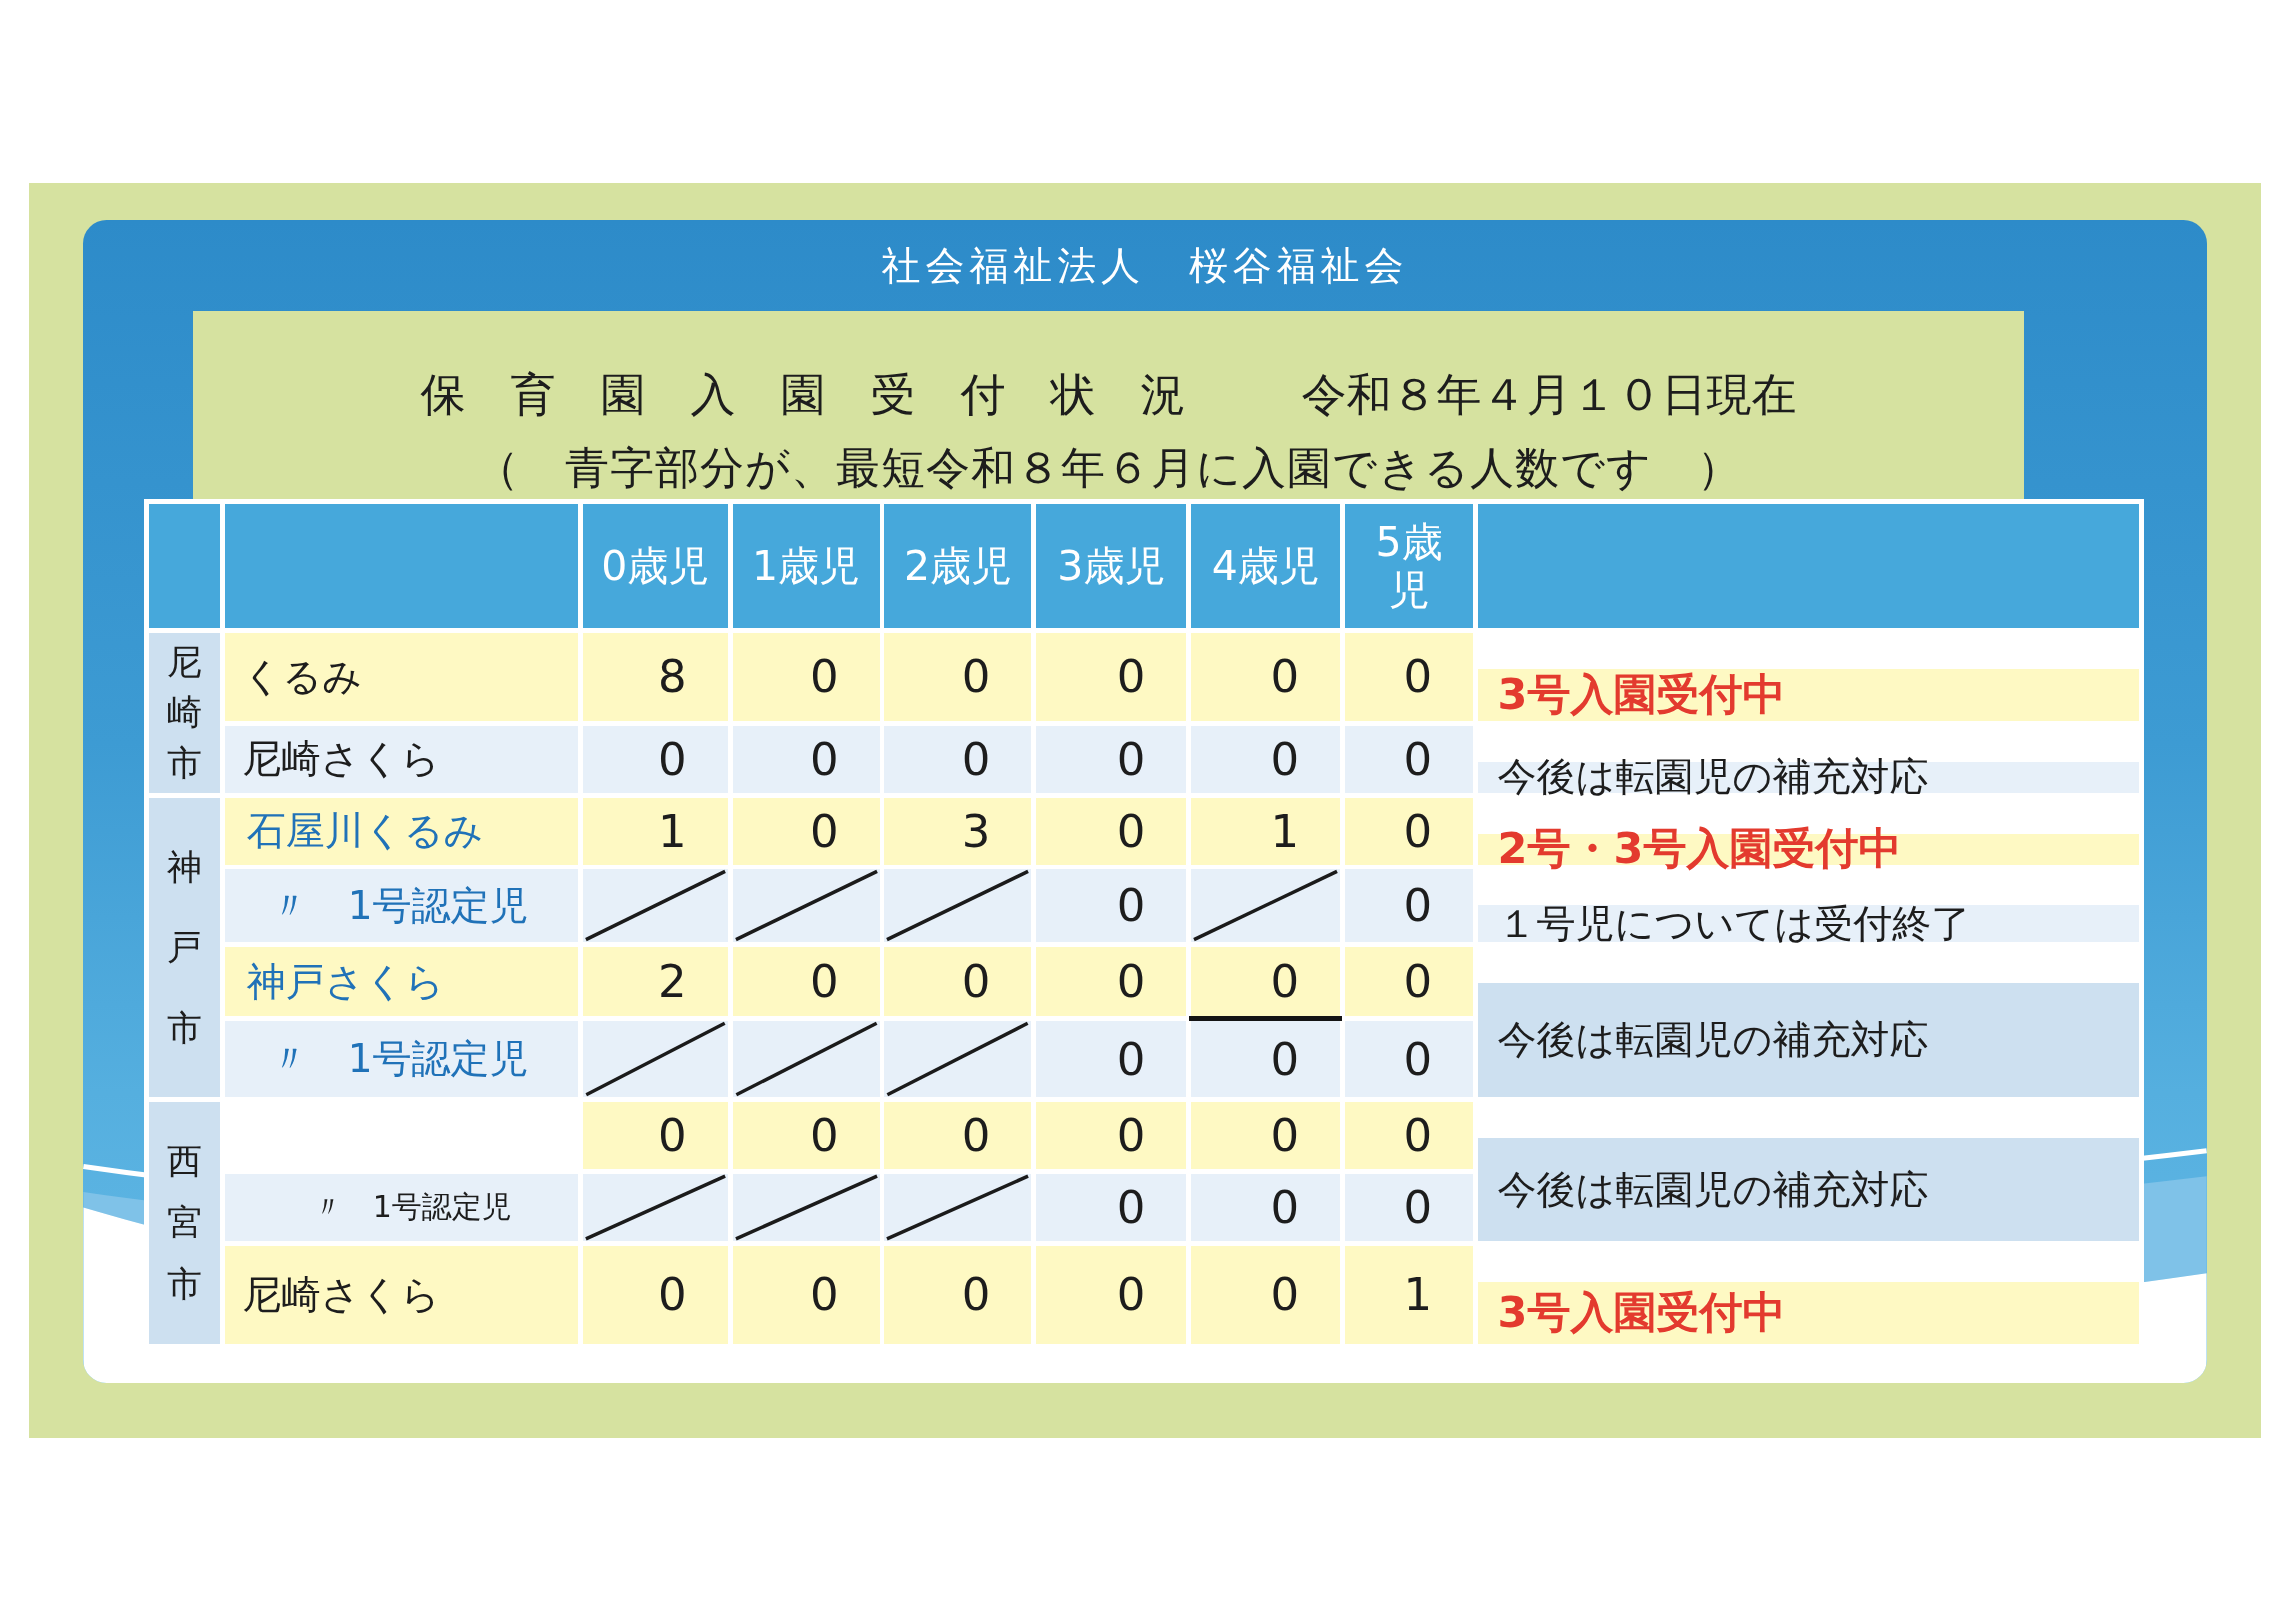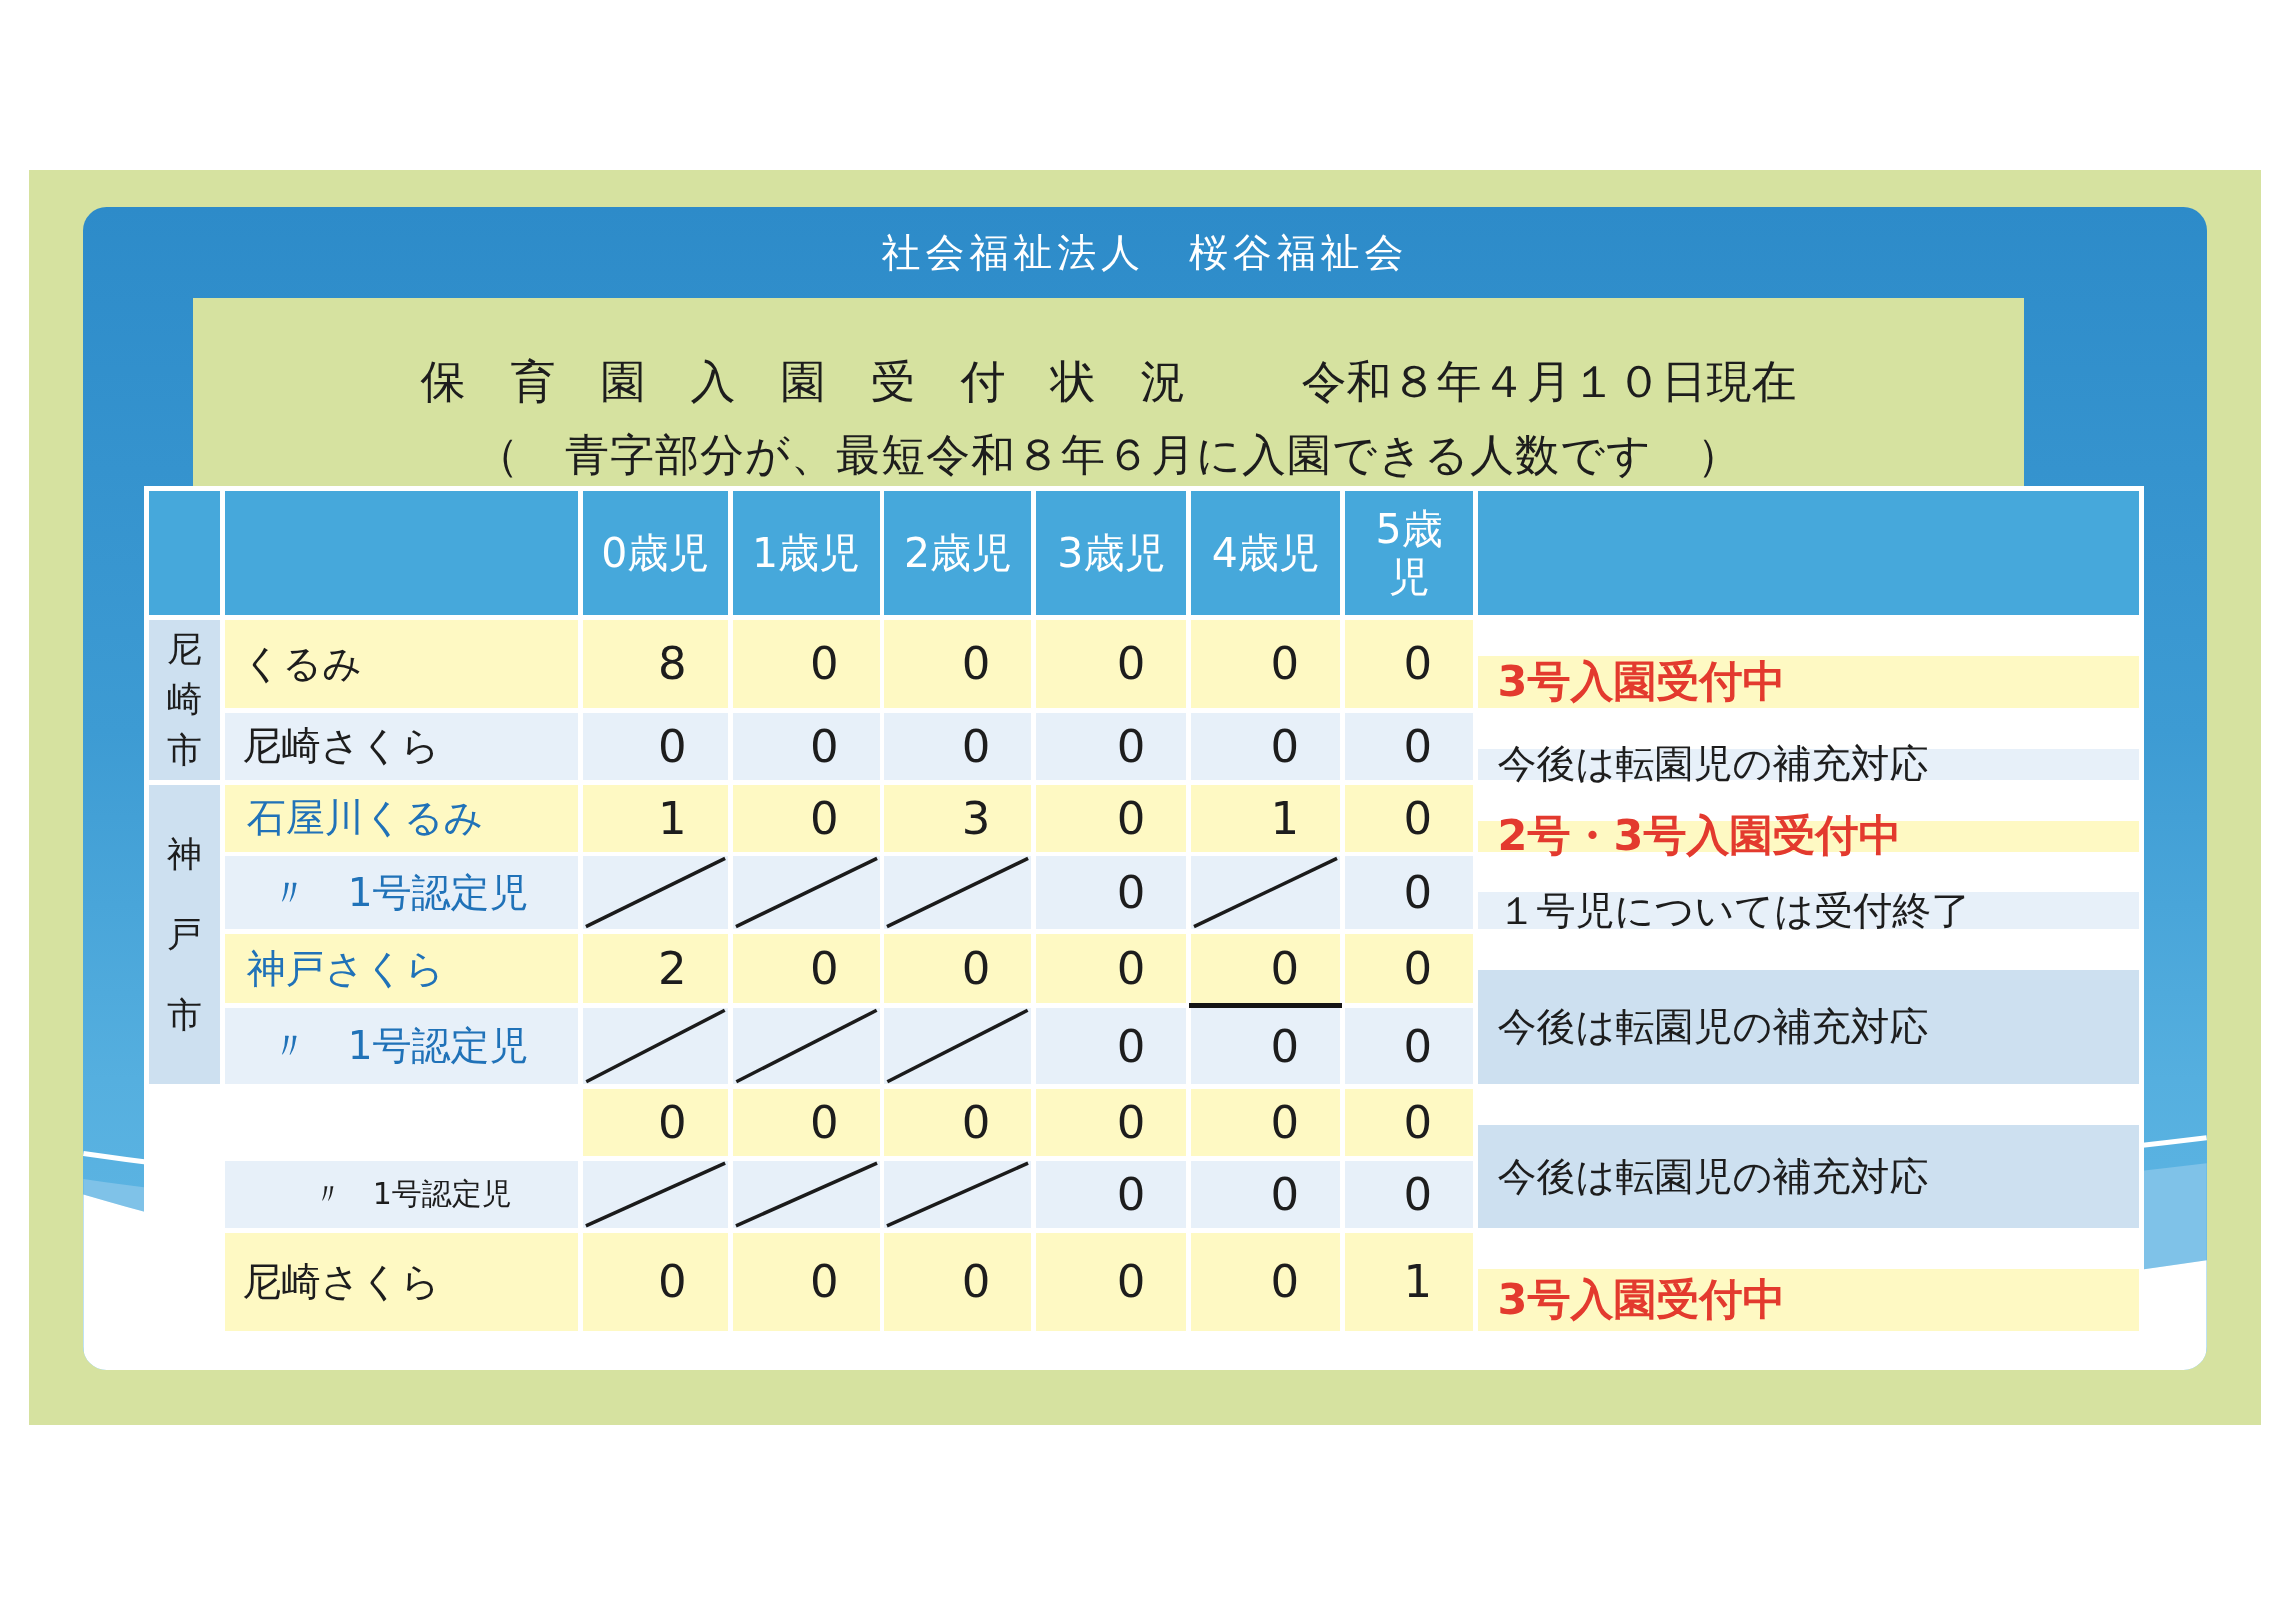--- a/index.html
+++ b/index.html
@@ -1,21 +1,21 @@
 <!DOCTYPE html>
 <html><head>
 <meta charset="utf-8">
 <style>
   html,body{margin:0;padding:0;}
   .page{
     position:relative; width:2293px; height:1621px; background:#ffffff;
     font-family:"DejaVu Sans",sans-serif; overflow:hidden; color:#222;
   }
   .frame{
-    position:absolute; left:29px; top:170px; width:2232px; height:1255px;
+    position:absolute; left:29px; top:183px; width:2232px; height:1255px;
     background:#d6e2a0;
   }
   .panel{
     position:absolute; left:54px; top:37px; width:2124px; height:1163px;
     border-radius:23.5px; overflow:hidden;
     background:linear-gradient(180deg,#2d8bc9 0%,#3d9bd3 45%,#55afdf 75%,#63b9e6 100%);
   }
   .swoosh{position:absolute; left:0; top:0; width:2124px; height:1163px;}
   .org-title{
     position:absolute; left:0; top:0; width:100%; height:92px;
@@ -93,20 +93,23 @@
         <div class="cell hdr" style="grid-area:1/7">4歳児</div>
         <div class="cell hdr narrow" style="grid-area:1/8">5歳児</div>
         <div class="cell hdr" style="grid-area:1/9"></div>
 
         <div class="cell citycell" style="grid-area:2/1/4/2">
           <span>尼崎市</span>
         </div>
         <div class="cell citycell tall" style="grid-area:4/1/8/2">
           <span>神戸市</span>
         </div>
+        <div class="cell citycell med" style="grid-area:8/1/11/2">
+          <span>西宮市</span>
+        </div>
 
         <div class="cell dark name" style="grid-area:2/2">くるみ</div>
         <div class="cell dark num" style="grid-area:2/3">8</div>
         <div class="cell dark num" style="grid-area:2/4">0</div>
         <div class="cell dark num" style="grid-area:2/5">0</div>
         <div class="cell dark num" style="grid-area:2/6">0</div>
         <div class="cell dark num" style="grid-area:2/7">0</div>
         <div class="cell dark num" style="grid-area:2/8">0</div>
         <div class="cell dark note red" style="grid-area:2/9">3号入園受付中</div>
 

